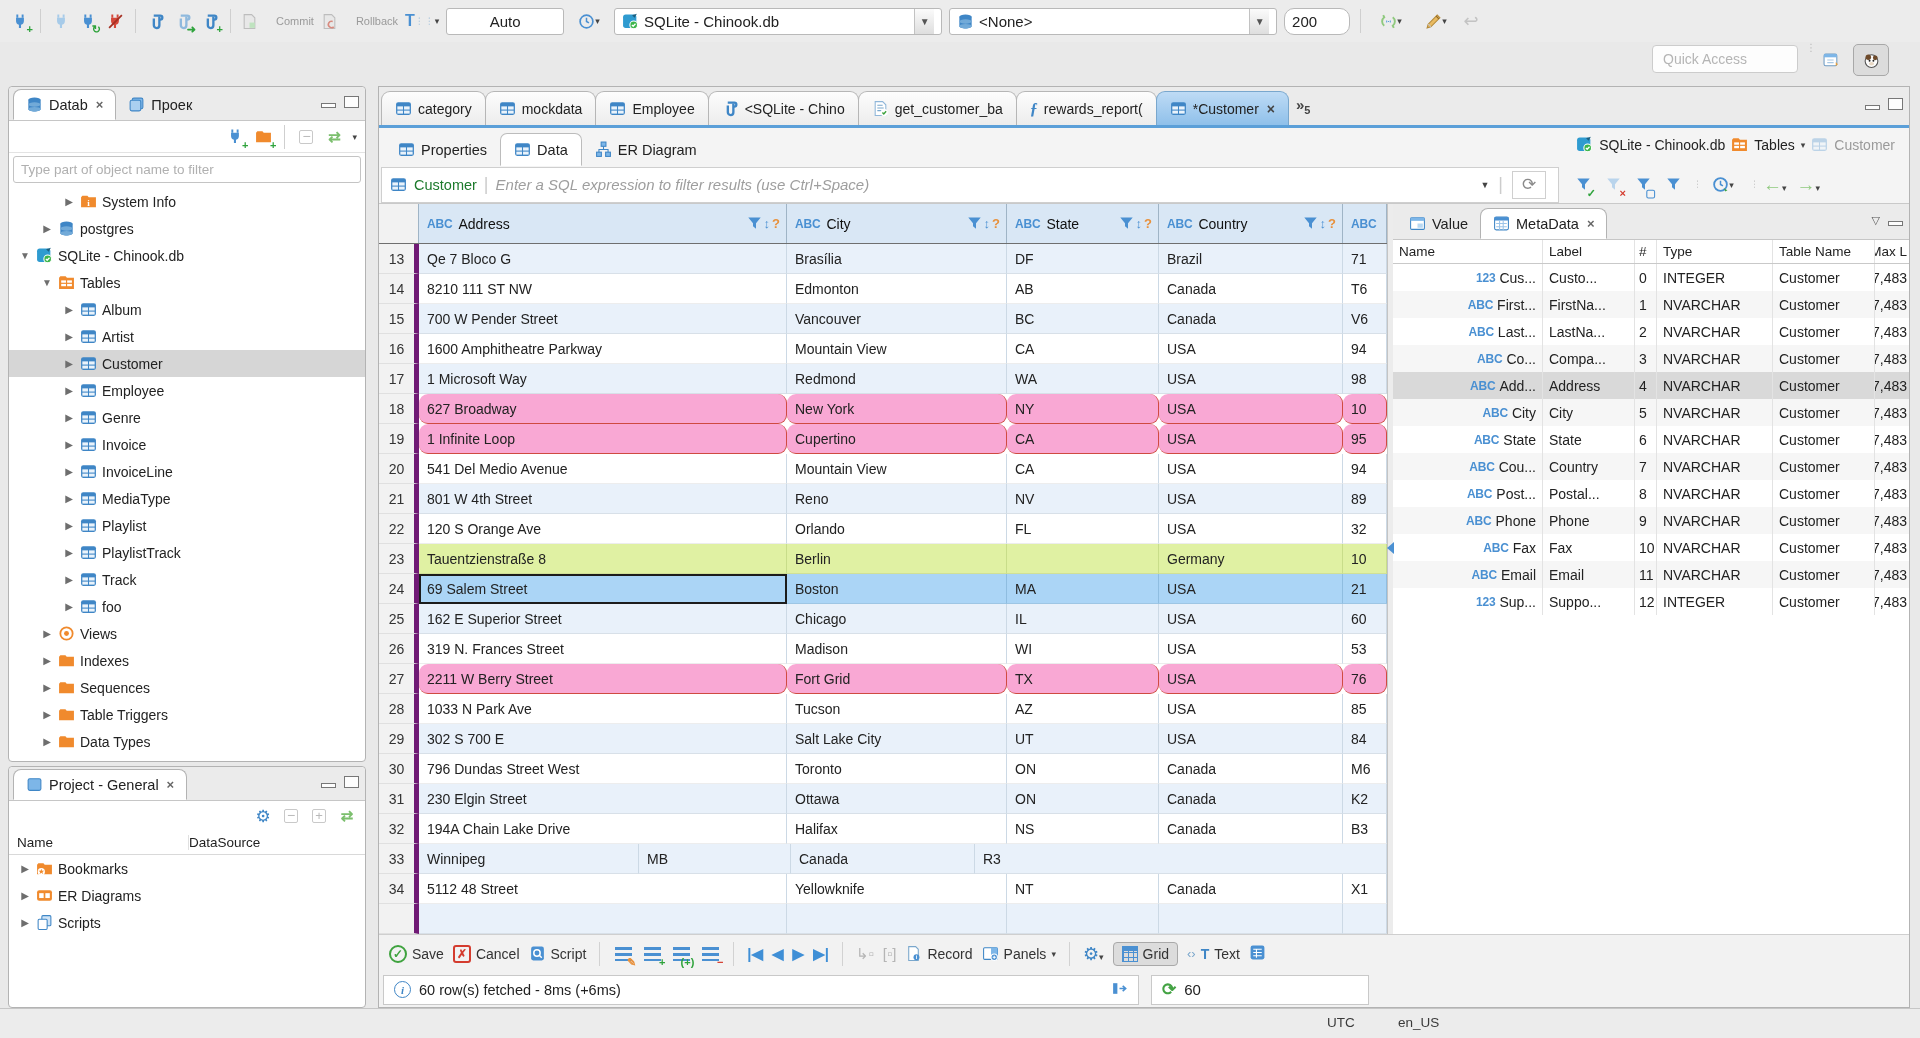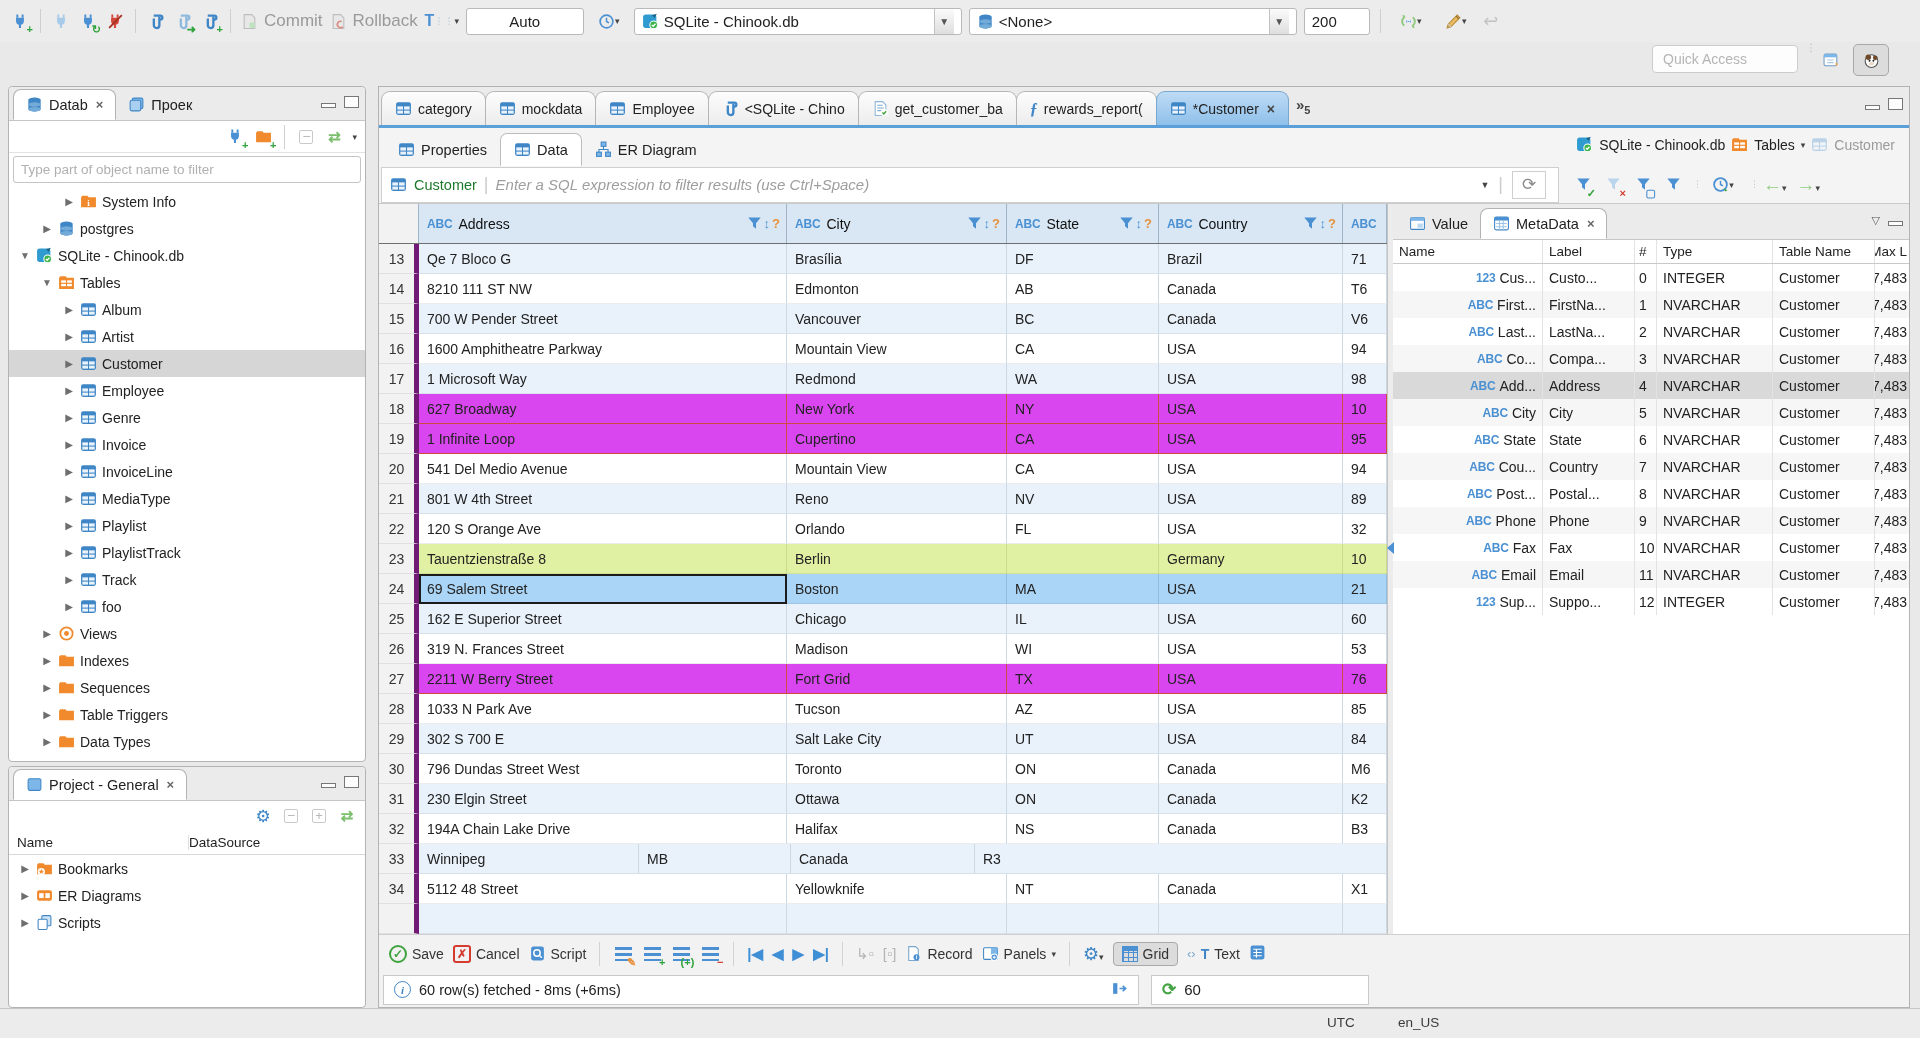--- a/index.html
+++ b/index.html
@@ -2,21 +2,21 @@
 <html><head>
 <meta charset="utf-8">
 <style>
   * { margin:0; padding:0; box-sizing:border-box; }
   html,body { width:1920px; height:1038px; font-family:"Liberation Sans", sans-serif; background:#e9e9e9; overflow:hidden; }
   .app { position:relative; width:1920px; height:1038px; background:#e9e9e9; font-size:13px; color:#222; }
 
   
   .topbar { position:absolute; left:0; top:0; width:1920px; height:42px; display:flex; align-items:center; padding-left:10px; gap:7px; background:#ececec; }
   .tb-sep { width:1px; height:24px; background:#cfcfcf; margin:0 3px; }
-  .tb-btn { display:flex; align-items:center; gap:6px; color:#9a9a9a; font-size:17px; }
+  .tb-btn { display:flex; align-items:center; gap:18px; color:#9a9a9a; font-size:11px; }
   .iw { position:relative; display:inline-flex; width:20px; height:20px; align-items:center; justify-content:center; }
   .ov { position:absolute; right:-3px; bottom:-4px; font-size:11px; font-weight:bold; line-height:1; }
   .ov.g { color:#2fa33c; } .ov.r { color:#d43c2f; } .ov.b { color:#4a90d2; }
   .combo { height:27px; background:#fff; border:1px solid #b9b9b9; border-radius:3px; display:flex; align-items:center; padding:0 7px; gap:5px; font-size:14px; color:#222; }
   .combo .darr { margin-left:auto; width:20px; height:25px; background:linear-gradient(#fbfbfb,#dedede); border-left:1px solid #c2c2c2; display:flex; align-items:center; justify-content:center; color:#555; font-size:10px; }
   .caret { font-size:9px; color:#444; }
   .qa-box { position:absolute; left:1652px; top:45px; width:146px; height:28px; border:1px solid #cccccc; border-radius:4px; background:#fdfdfd; color:#b5b5b5; font-size:14px; display:flex; align-items:center; padding-left:10px; }
   .persp { position:absolute; top:44px; display:flex; gap:4px; }
   .persp .pbtn { width:36px; height:32px; border-radius:5px; display:flex; align-items:center; justify-content:center; }
   .persp .pressed { background:#dcdcdc; border:1px solid #a8a8a8; }
@@ -83,21 +83,21 @@
   .grow { display:flex; height:30px; }
   .gcell { border-right:1px solid #ccd9e5; border-bottom:1px solid rgba(0,0,0,0.07); padding:0 0 0 8px; display:flex; align-items:center; font-size:14px; white-space:nowrap; overflow:hidden; }
   .c0 { width:40px; flex:none; justify-content:center; padding:0; background:#f2f2f2; border-right:5px solid #701a75; color:#333; }
   .c1 { width:368px; flex:none; } .c2 { width:220px; flex:none; } .c3 { width:152px; flex:none; } .c4 { width:184px; flex:none; } .c5 { flex:1; }
   .ghead { height:40px; background:#d9e7f5; border-bottom:1px solid #6f6f6f; }
   .ghead .gcell { border-right:1px solid #9fb4c6; border-bottom:none; font-size:14px; color:#111; gap:6px; }
   .hdrctl { margin-left:auto; display:flex; align-items:center; gap:2px; padding-right:6px; }
   .sortg { color:#4a90d2; font-size:13px; } .qm { color:#e8913c; font-weight:bold; font-size:13px; }
   .r-stripe .dc { background:#e9f1fa; }
   .r-plain .dc { background:#ffffff; }
-  .r-red .dc { background:#d946ef; border-right-color:#d04b42; border-bottom-color:#cf4a41; }
+  .r-red .dc { background:#f9a8d4; border-right-color:#d04b42; border-bottom-color:#cf4a41;border-radius:9px; }
   .r-green .dc { background:#e0f1a3; border-right-color:#c8dd8a; }
   .r-sel .dc { background:#abd5f6; border-right-color:#8fbde0; }
   .focus-cell { outline:2px solid #1c1c1c; outline-offset:-2px; }
   .sash { width:6px; background:#ececec; border-left:1px solid #c4c4c4; position:relative; }
   .sash-arrow { position:absolute; top:338px; left:-1px; width:0; height:0; border-top:6px solid transparent; border-bottom:6px solid transparent; border-right:7px solid #4a90d2; }
 
   
   .meta { flex:1; height:100%; background:#fff; overflow:hidden; display:flex; flex-direction:column; }
   .meta-tabs { height:36px; background:#ebebeb; border-bottom:1px solid #c6c6c6; display:flex; align-items:flex-end; padding-left:4px; position:relative; flex:none; }
   .mhead { display:flex; height:24px; border-bottom:1px solid #c9c9c9; font-size:13.5px; color:#222; align-items:center; flex:none; }
@@ -234,21 +234,21 @@
     <span class="combo" style="width:328px">
       <svg class="ic" viewBox="0 0 16 16">
           <ellipse cx="8" cy="3.6" rx="5.8" ry="2.1" fill="#3f86c6"></ellipse>
           <path d="M2.2 3.6v8.8c0 1.15 2.6 2.1 5.8 2.1s5.8-.95 5.8-2.1V3.6" fill="#3f86c6"></path>
           <ellipse cx="8" cy="8" rx="5.8" ry="2.1" fill="#72aad8"></ellipse>
           <ellipse cx="8" cy="12.4" rx="5.8" ry="2.1" fill="#72aad8"></ellipse>
         </svg>
       <span style="font-size:15px">&lt;None&gt;</span>
       <span class="darr">▼</span>
     </span>
-    <input class="combo" style="width: 66px; font-size: 15px;" value="200">
+    <input class="combo" style="width: 66px; font-size: 15px; border-radius: 10px;" value="200">
     <span class="tb-sep"></span>
     <span class="iw" style="width:40px">
         <svg class="ic" viewBox="0 0 16 16">
           <path d="M4 12a5 5 0 0 1 0-8l-1-2" fill="none" stroke="#8fc97e" stroke-width="1.8"></path>
           <path d="M12 4a5 5 0 0 1 0 8l1 2" fill="none" stroke="#8fc97e" stroke-width="1.8"></path>
           <path d="M8 7.5v1M6.3 7v2M9.7 7v2" stroke="#5aa0dc"></path>
         </svg>
         <span class="caret">▾</span>
       </span>
     <span class="iw" style="width:36px">

